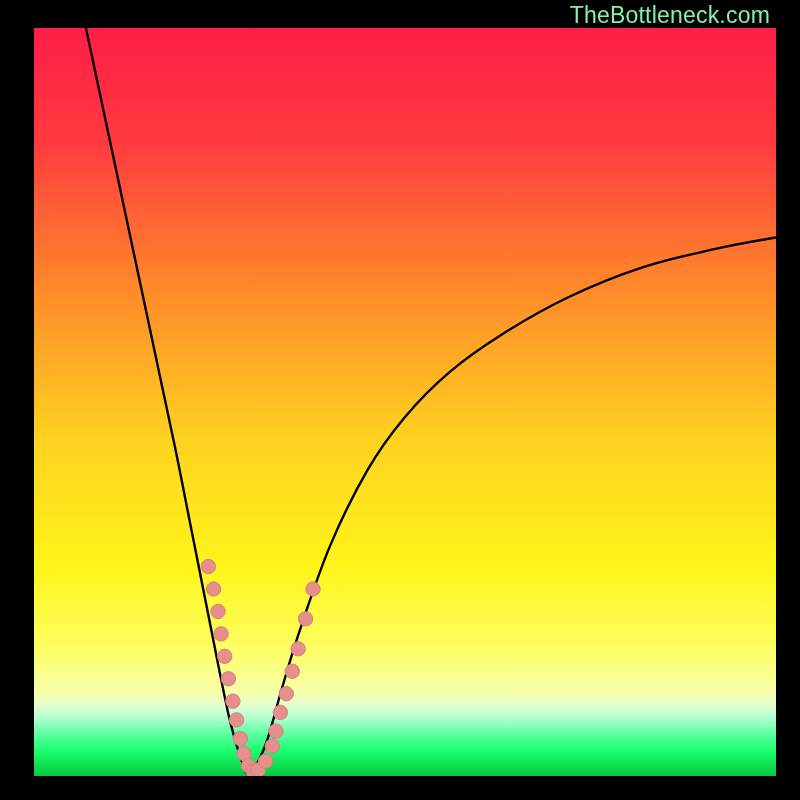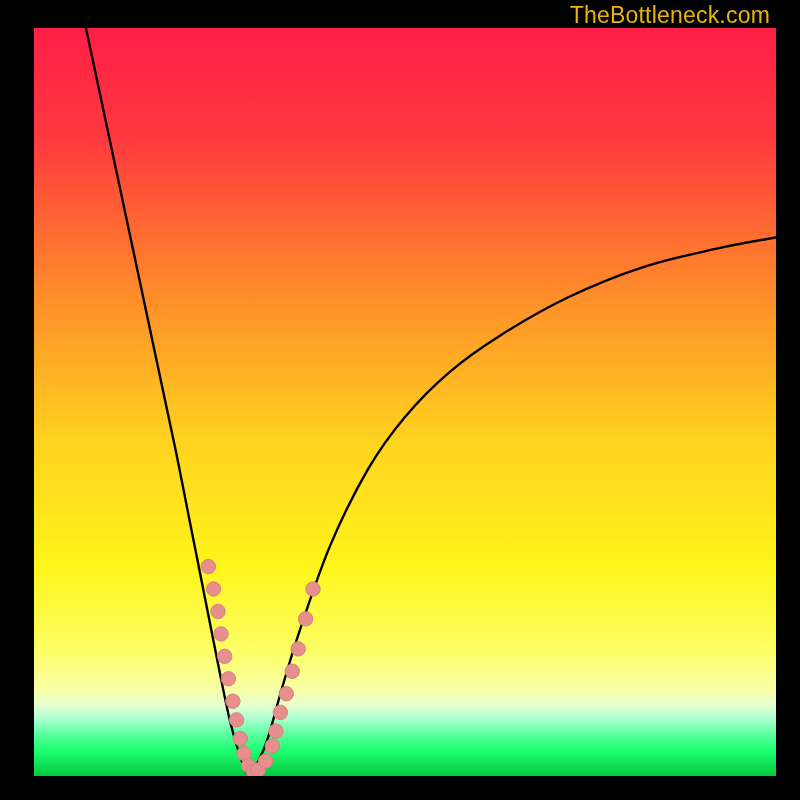--- a/index.html
+++ b/index.html
@@ -22,21 +22,21 @@
   }
   .gradient {
     position: absolute;
     inset: 0;
   }
   .watermark {
     position: absolute;
     top: 2px;
     font-family: Arial, Helvetica, sans-serif;
     font-weight: 400;
-    color: #eab308;
+    color: #86efac;
     letter-spacing: 0.2px;
     white-space: nowrap;
   }
   svg.curve {
     position: absolute;
     inset: 0;
   }
 </style>
 </head>
 <body>

